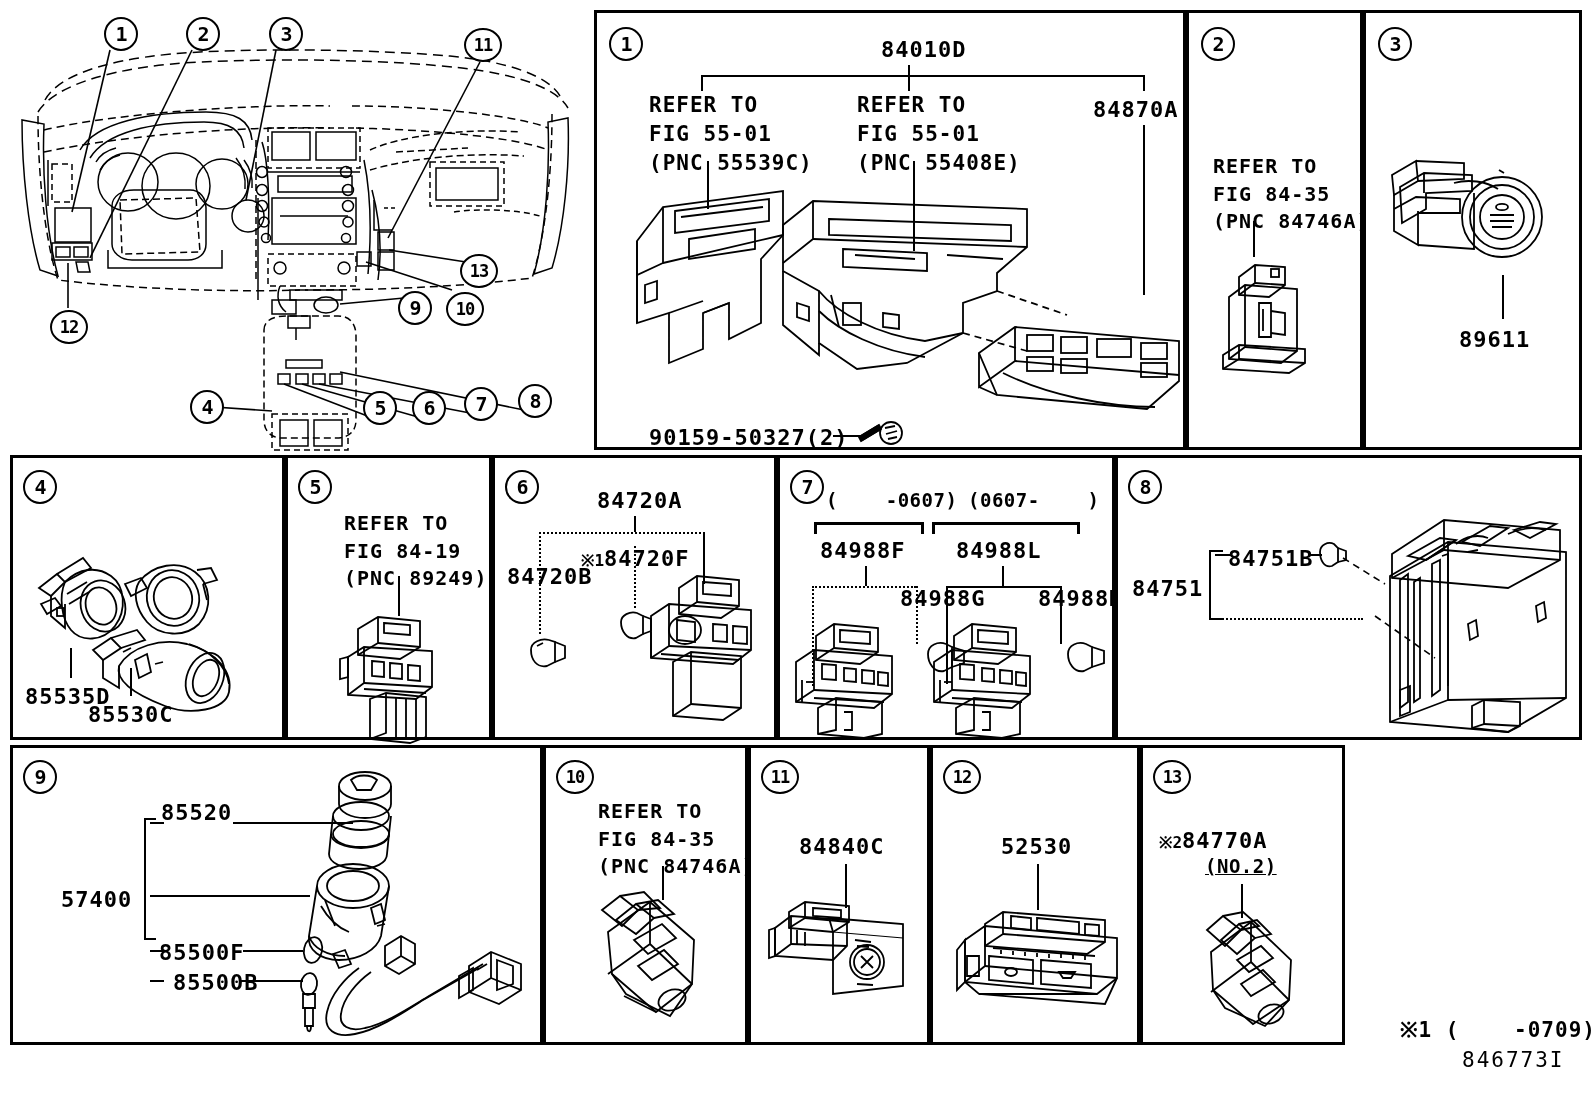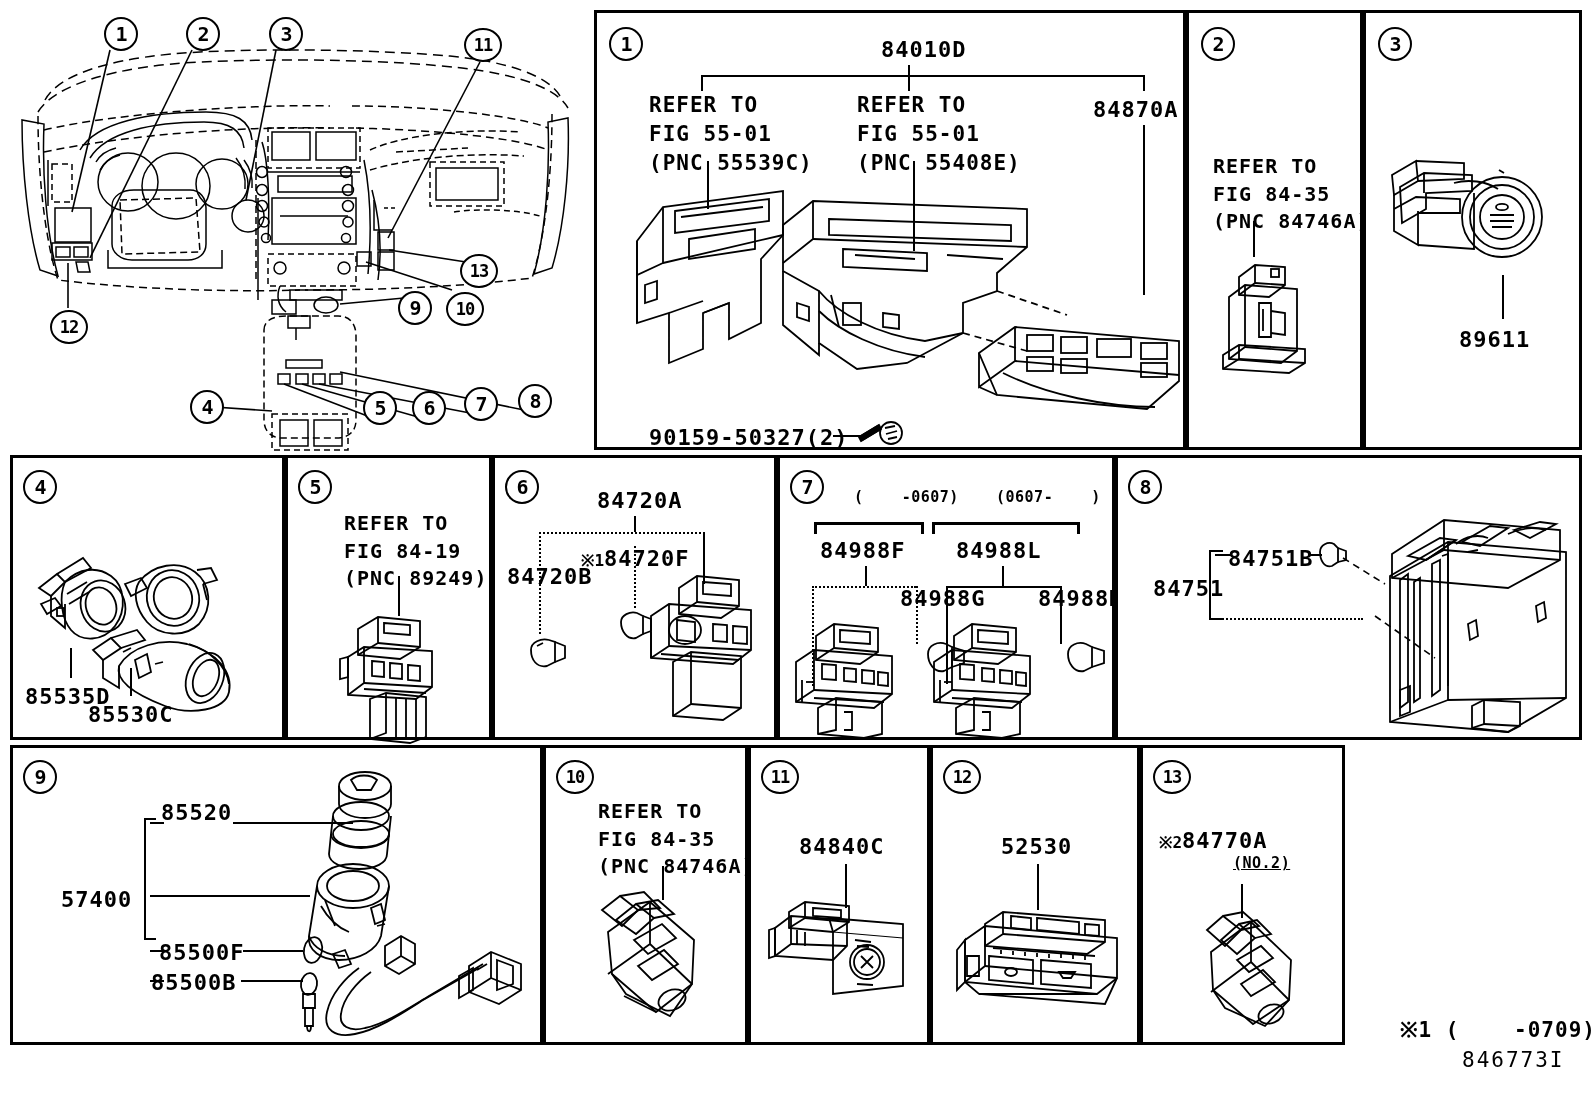--- a/index.html
+++ b/index.html
@@ -36,21 +36,21 @@
   }
   .callout-num.wide { width: 38px; font-size: 18px; }
   .plabel {
     position: absolute;
     font-size: 22px;
     font-weight: bold;
     letter-spacing: 1px;
     white-space: pre;
     line-height: 1.32;
   }
-  .plabel.small { font-size: 15px; letter-spacing: 0.5px; margin-left: 28px; }
+  .plabel.small { font-size: 19px; letter-spacing: 0.5px; }
   .plabel.tiny { font-size: 16px; letter-spacing: 0px; }
   .refer {
     position: absolute;
     font-size: 21px;
     font-weight: bold;
     letter-spacing: 1px;
     line-height: 1.38;
     white-space: pre;
   }
   .lead {
@@ -618,21 +618,21 @@
         <path d="M30 7 L 42 11 L 42 23 L 30 27"></path>
       </g>
     </svg>
   </div>
 
   <div class="panel" style="left:1115px;top:455px;width:467px;height:285px;">
     <div class="callout-num" style="left:10px;top:12px;">
         <span>8</span>
       </div>
 
-    <div class="plabel" style="left:14px;top:116px;margin-left:21px;"><span>84751</span></div>
+    <div class="plabel" style="left:14px;top:116px;"><span>84751</span></div>
     <div class="bracket-l" style="left:91px;top:92px;width:14px;height:70px;"></div>
     <div class="lead lead-h" style="left:97px;top:96px;width:16px;"></div>
     <div class="plabel" style="left:110px;top:86px;"><span>84751B</span></div>
     <div class="lead lead-h" style="left:190px;top:96px;width:14px;"></div>
     <div class="lead-dot-h" style="left:97px;top:160px;width:148px;"></div>
 
     <svg class="art" style="left:198px;top:82px;" width="36" height="34" viewBox="0 0 36 34">
       <g fill="none" stroke="#000" stroke-width="1.8">
         <path d="M4 12 C 4 5, 12 1, 18 4 L 22 8 L 22 22 L 16 26 C 8 28, 4 20, 4 12 Z"></path>
         <path d="M22 8 L 30 11 L 30 20 L 22 22"></path>
@@ -691,21 +691,21 @@
     <div class="plabel" style="left:148px;top:50px;"><span>85520</span></div>
     <div class="lead lead-h" style="left:220px;top:74px;width:120px;"></div>
 
     <div class="lead lead-h" style="left:137px;top:147px;width:160px;"></div>
 
     <div class="lead lead-h" style="left:137px;top:202px;width:14px;"></div>
     <div class="plabel" style="left:146px;top:190px;"><span>85500F</span></div>
     <div class="lead lead-h" style="left:230px;top:202px;width:60px;"></div>
 
     <div class="lead lead-h" style="left:137px;top:232px;width:14px;"></div>
-    <div class="plabel" style="left:138px;top:220px;"><span>85500B</span></div>
+    <div class="plabel" style="left:160px;top:220px;"><span>85500B</span></div>
     <div class="lead lead-h" style="left:228px;top:232px;width:62px;"></div>
 
     <svg class="art" style="left:260px;top:20px;" width="270" height="270" viewBox="0 0 270 270">
       <g fill="none" stroke="#000" stroke-width="1.8">
 
         <ellipse cx="92" cy="18" rx="26" ry="14"></ellipse>
         <path d="M66 18 L 66 36 C 66 44, 78 50, 92 50 C 106 50, 118 44, 118 36 L 118 18"></path>
         <path d="M78 12 C 84 6, 98 6, 104 12 L 98 22 L 84 22 Z"></path>
         <path d="M84 22 L 98 22"></path>
 

